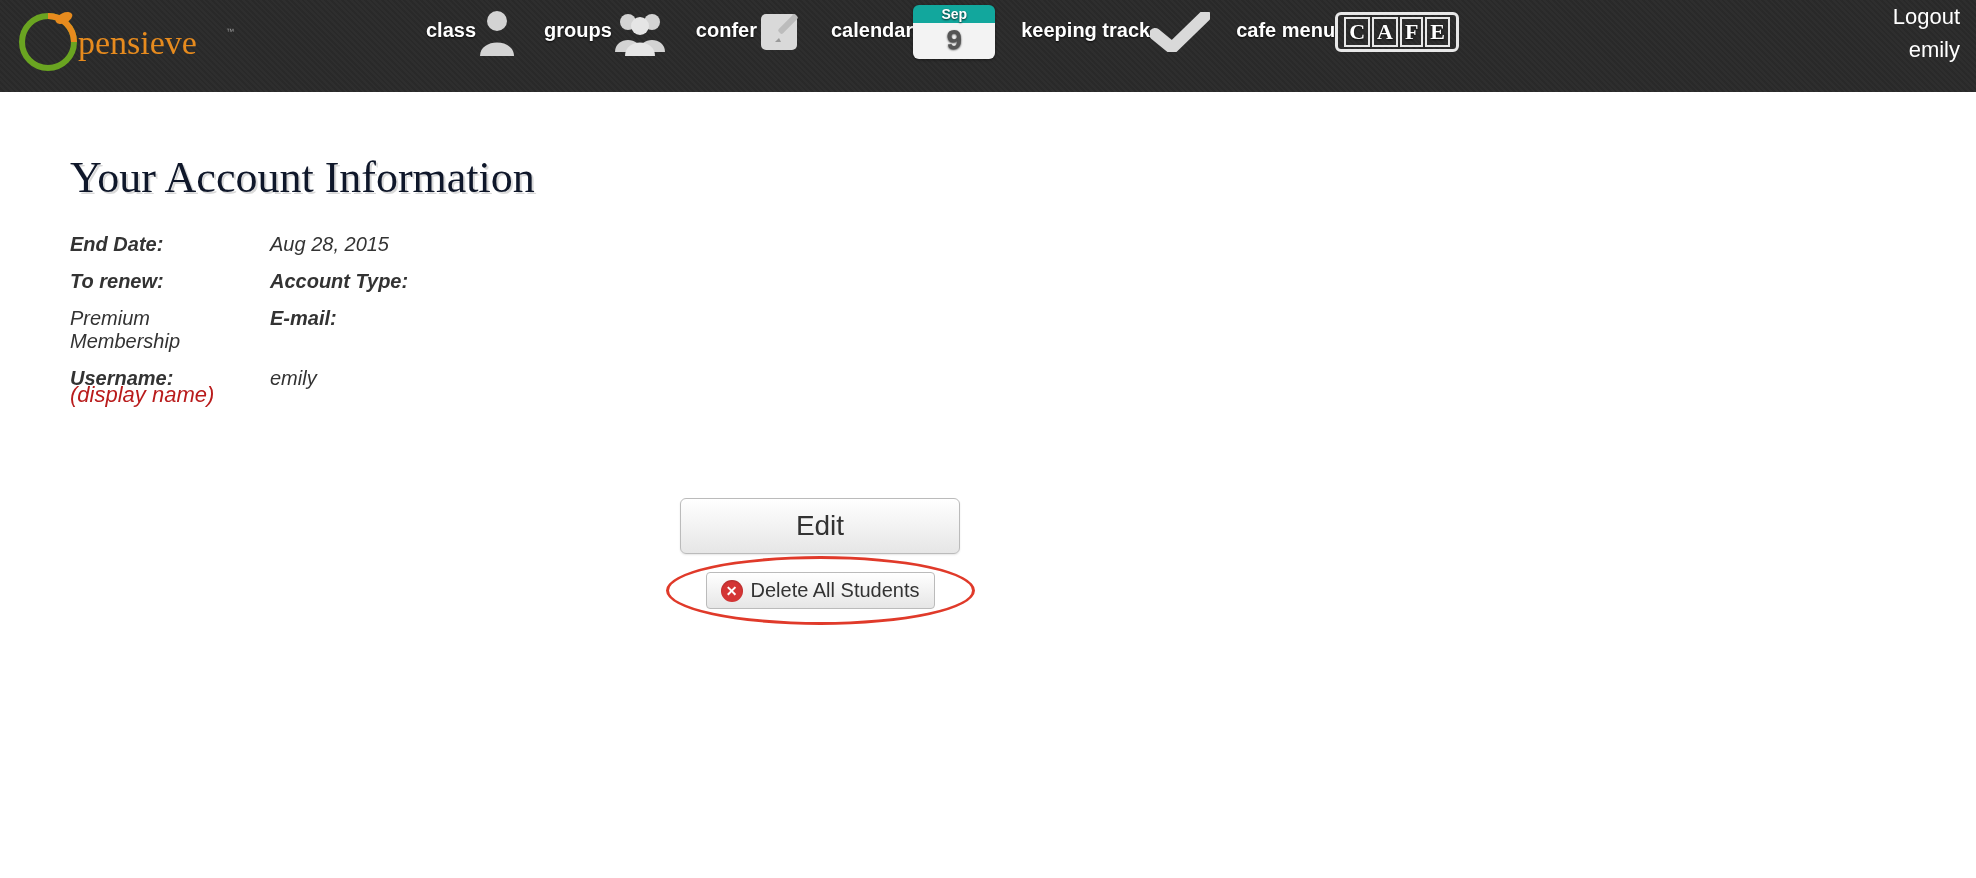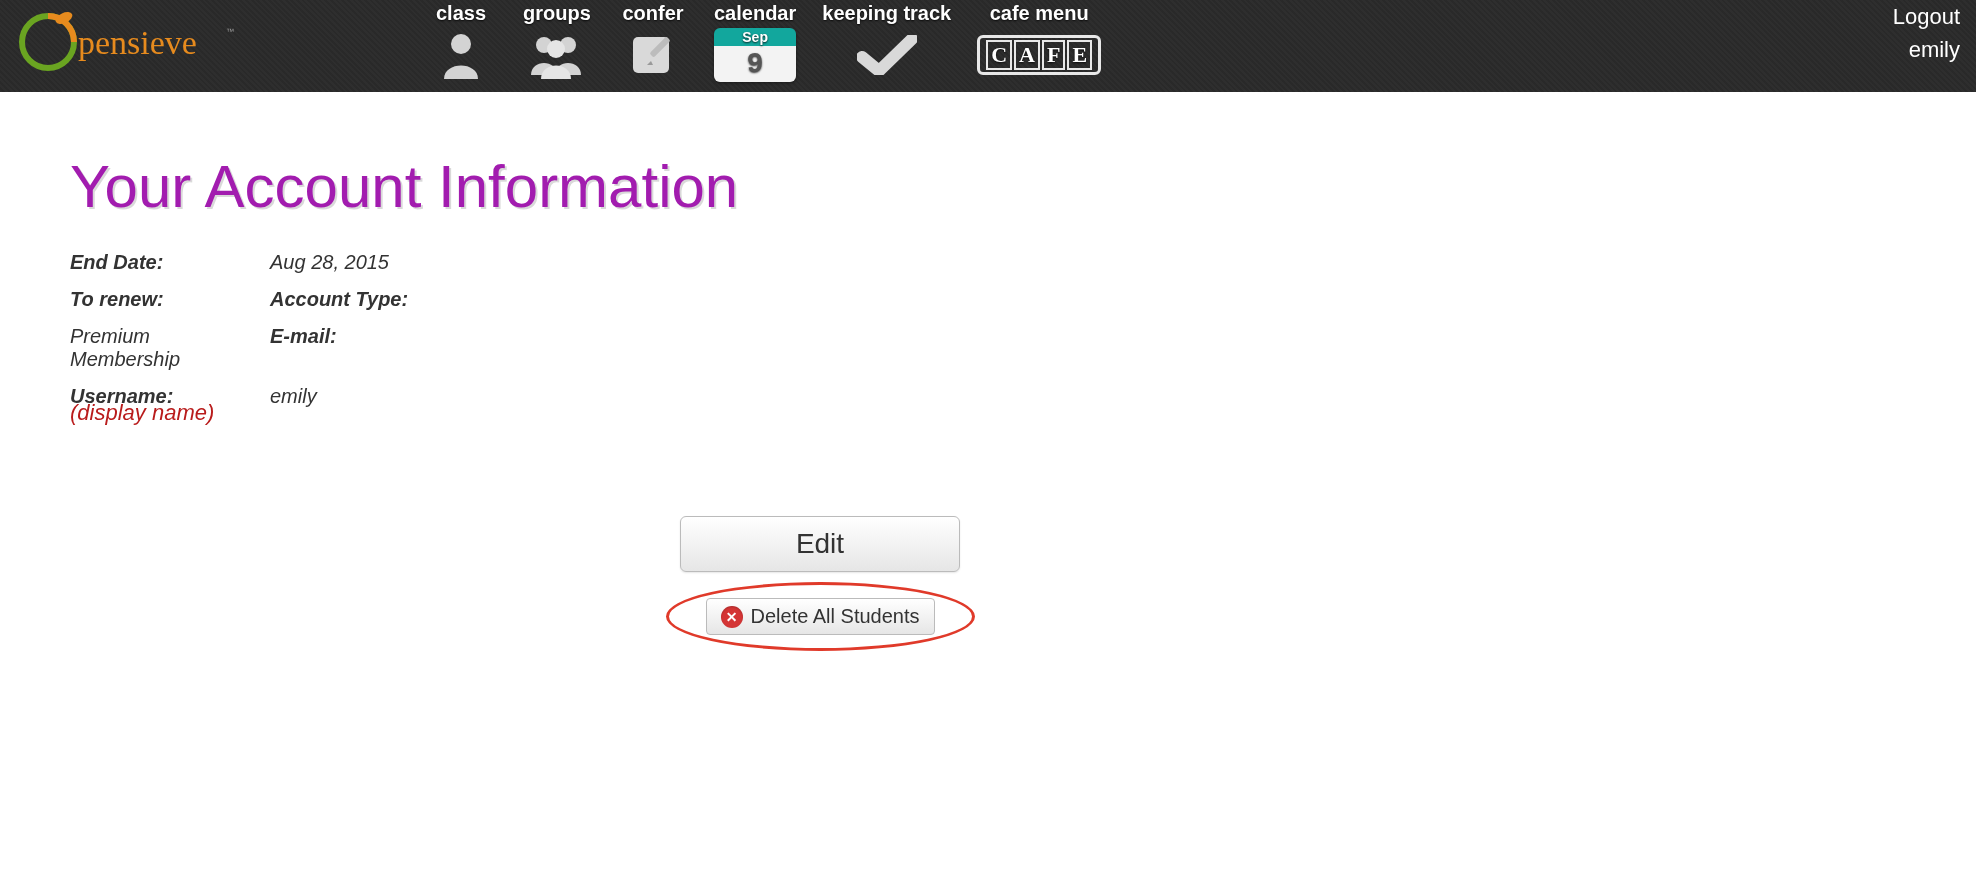--- a/index.html
+++ b/index.html
@@ -24,21 +24,21 @@
   }
   .logo-svg { width: 220px; height: 70px; }
   .nav {
     display: flex;
     gap: 26px;
     margin-left: 190px;
     margin-top: 2px;
   }
   .nav-item {
     display: flex;
-    flex-direction: column;
+    flex-direction: row;
     align-items: center;
     color: #fff;
     font-size: 20px;
     font-weight: 700;
     text-shadow: 0 1px 2px rgba(0,0,0,.8);
     cursor: pointer;
     min-width: 70px;
     justify-content: flex-end;
   }
   .nav-item .icon-wrap {
@@ -93,24 +93,24 @@
     line-height:1.5;
     margin-top:0;
   }
   .right-area .link { cursor:pointer; }
   .content {
     background:#fff;
     padding: 30px 70px;
     max-width: 1500px;
   }
   h1.page-title {
-    font-family: Liberation Sans, sans-serif;
+    font-family: Liberation Serif, serif;
     font-weight: 400;
-    font-size: 60px;
-    color: #a21caf;
+    font-size: 44px;
+    color: #0f172a;
     text-shadow: 2px 2px 0 rgba(0,0,0,0.15);
     margin: 30px 0 30px 0;
   }
   .info-grid {
     display: grid;
     grid-template-columns: 190px auto;
     row-gap: 14px;
     column-gap: 10px;
     font-size: 20px;
     color:#333;
@@ -121,21 +121,21 @@
     font-style: italic;
     font-size: 22px;
     margin-top: -8px;
     color:#b91c1c;
   }
   .actions {
     margin-top: 90px;
     display:flex;
     flex-direction:column;
     align-items:center;
-    gap:26px;
+    gap:18px;
   }
   .btn-edit {
     width: 280px;
     height: 56px;
     font-size: 28px;
     color:#333;
     background: linear-gradient(#ffffff,#e6e6e6);
     border:1px solid #bbb;
     border-radius:6px;
     cursor:pointer;

